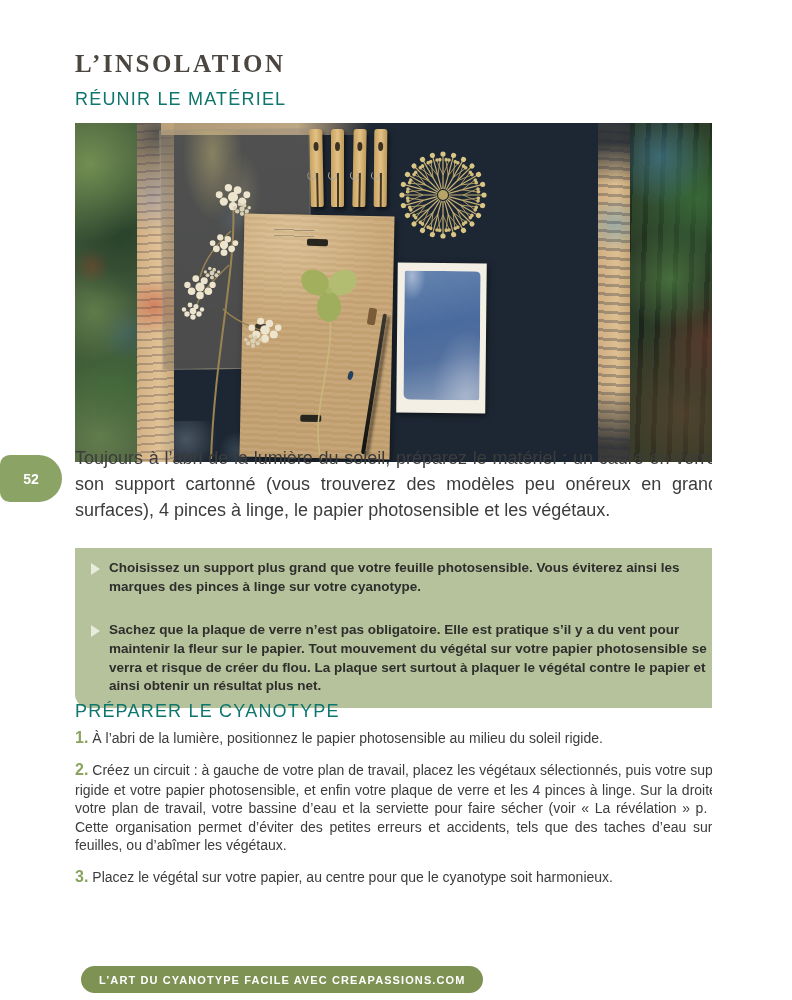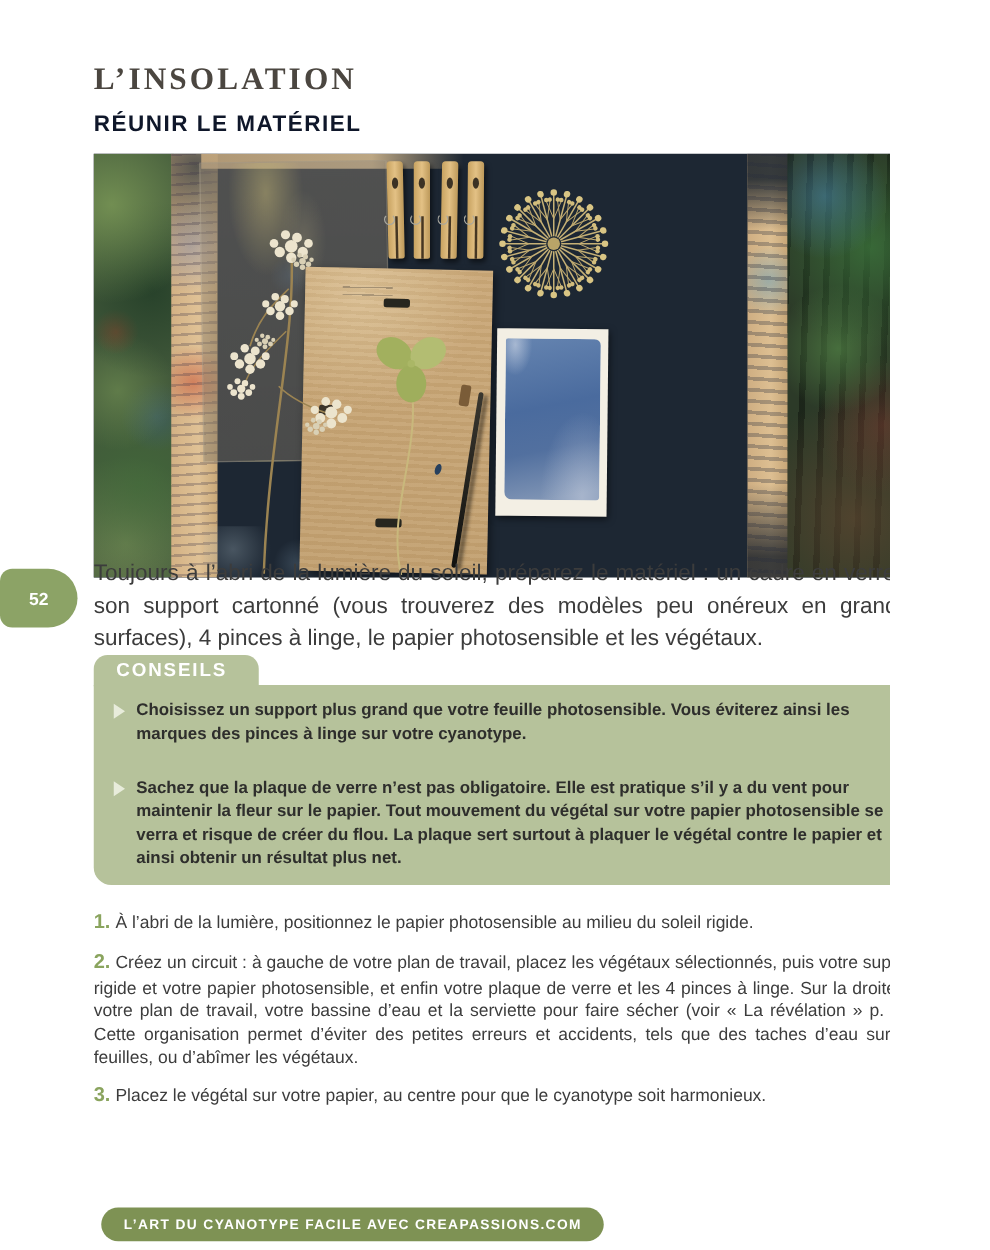--- a/index.html
+++ b/index.html
@@ -3,22 +3,22 @@
 <meta charset="utf-8">
 <style>
   html,body{margin:0;padding:0;background:#ffffff;}
   .page{position:relative;width:712px;height:1000px;background:#ffffff;overflow:hidden;
         font-family:"Liberation Sans",sans-serif;color:#3c3c3c;border-radius:10px;}
 
   
   .title{position:absolute;left:75px;top:50px;margin:0;
          font-family:"Liberation Serif",serif;font-weight:700;font-size:25px;
          letter-spacing:2.5px;color:#4b4640;}
-  .green-h{position:absolute;left:75px;margin:0;font-size:18px;font-weight:700;
-           letter-spacing:1.2px;color:#0f172a;}
+  .green-h{position:absolute;left:75px;margin:0;font-size:18px;font-weight:400;
+           letter-spacing:1.2px;color:#0f766e;}
   .h-reunir{top:89px;}
   .h-preparer{top:701px;}
 
   
   .photo{position:absolute;left:75px;top:123px;width:662px;height:339px;
          background:#1d2733;overflow:hidden;}
   .photo *{position:absolute;}
   .ph-left{left:0;top:0;width:64px;height:100%;
     background:
       radial-gradient(circle at 22% 12%, rgba(130,160,90,.75), transparent 26%),
@@ -274,34 +274,32 @@
     <div class="brush"></div>
     <div class="drop"></div>
   </div>
 
   <div class="page-tab">
     <span>52</span>
   </div>
 
   <p class="intro">Toujours à l’abri de la lumière du soleil, préparez le matériel : un cadre en verre et son support cartonné (vous trouverez des modèles peu onéreux en grandes surfaces), 4 pinces à linge, le papier photosensible et les végétaux.</p>
 
-  <div class="conseils-tab">
-    <span>CONSEILS</span>
-  </div>
   <div class="conseils-box">
     <div class="tip">
       <span class="tri"></span>
       <p>Choisissez un support plus grand que votre feuille photosensible. Vous éviterez ainsi les marques des pinces à linge sur votre cyanotype.</p>
     </div>
     <div class="tip">
       <span class="tri"></span>
       <p>Sachez que la plaque de verre n’est pas obligatoire. Elle est pratique s’il y a du vent pour maintenir la fleur sur le papier. Tout mouvement du végétal sur votre papier photosensible se verra et risque de créer du flou. La plaque sert surtout à plaquer le végétal contre le papier et ainsi obtenir un résultat plus net.</p>
     </div>
   </div>
 
+  <h2 class="green-h h-preparer">PRÉPARER LE CYANOTYPE</h2>
 
   <div class="steps">
     <p class="step">
       <span class="num">1.</span><span>À l’abri de la lumière, positionnez le papier photosensible au milieu du soleil rigide.</span>
     </p>
     <p class="step">
       <span class="num">2.</span><span>Créez un circuit : à gauche de votre plan de travail, placez les végétaux sélectionnés, puis votre support rigide et votre papier photosensible, et enfin votre plaque de verre et les 4 pinces à linge. Sur la droite de votre plan de travail, votre bassine d’eau et la serviette pour faire sécher (voir « La révélation » p. 41). Cette organisation permet d’éviter des petites erreurs et accidents, tels que des taches d’eau sur les feuilles, ou d’abîmer les végétaux.</span>
     </p>
     <p class="step">
       <span class="num">3.</span><span>Placez le végétal sur votre papier, au centre pour que le cyanotype soit harmonieux.</span>

